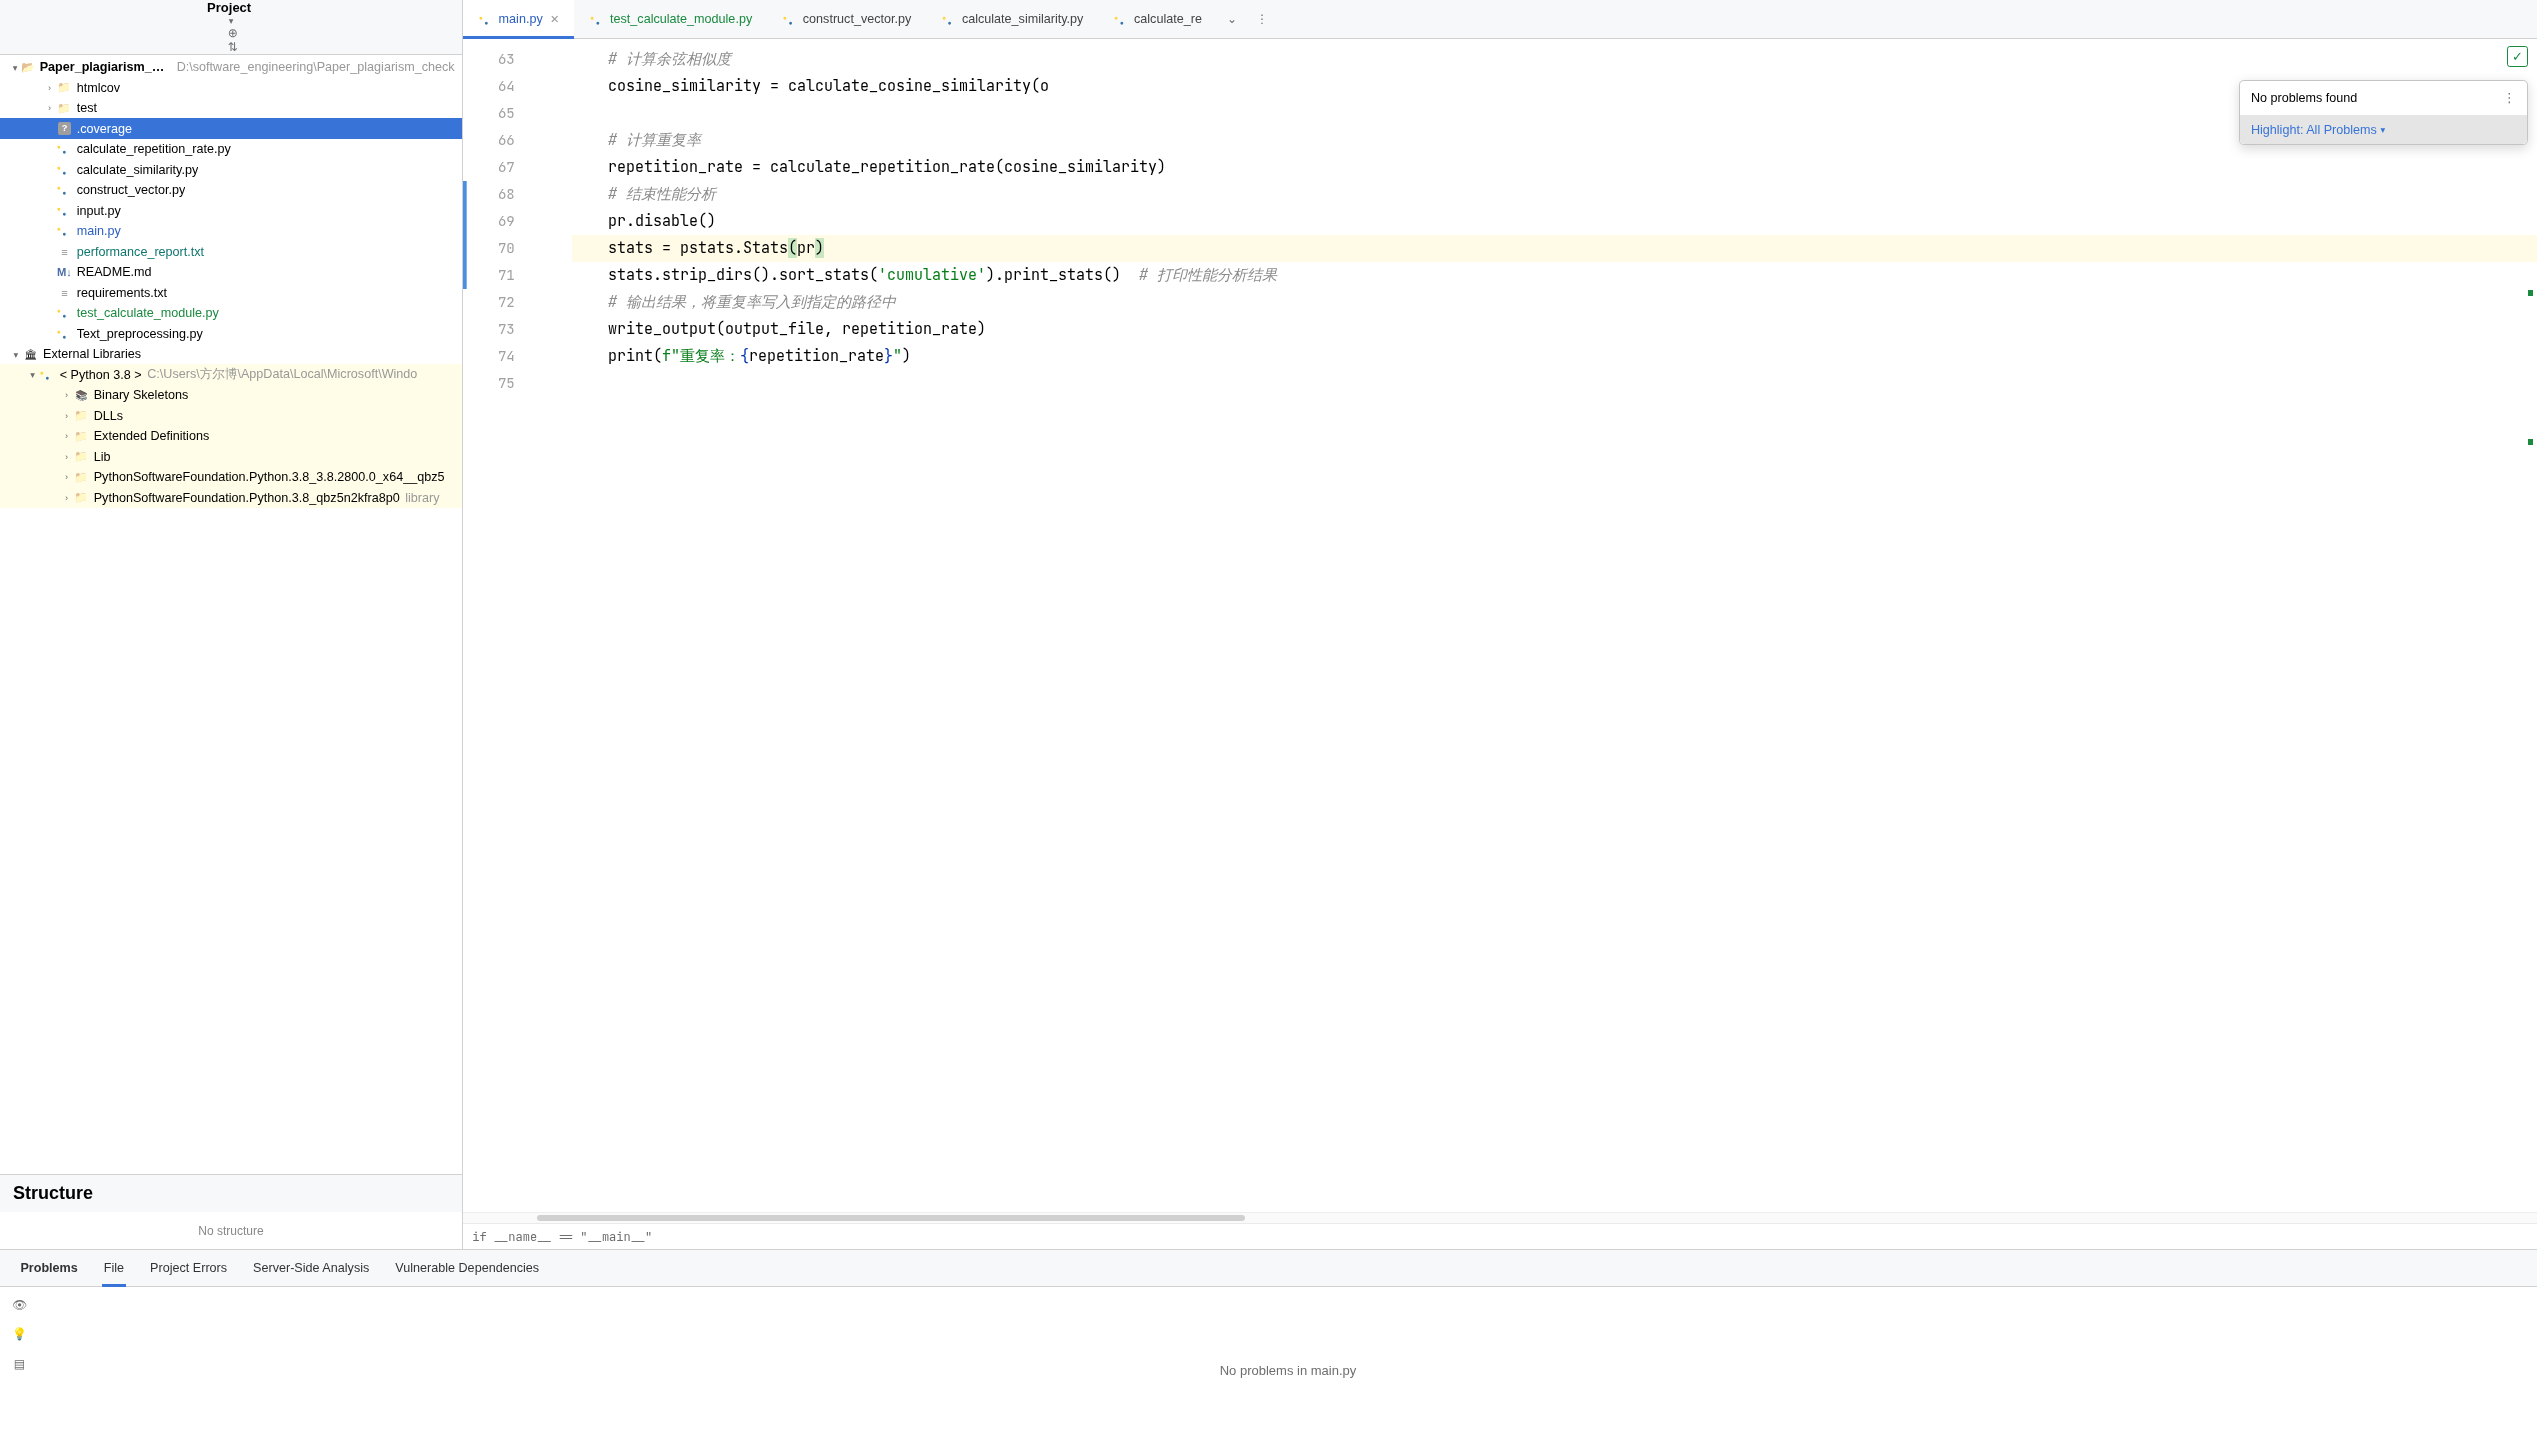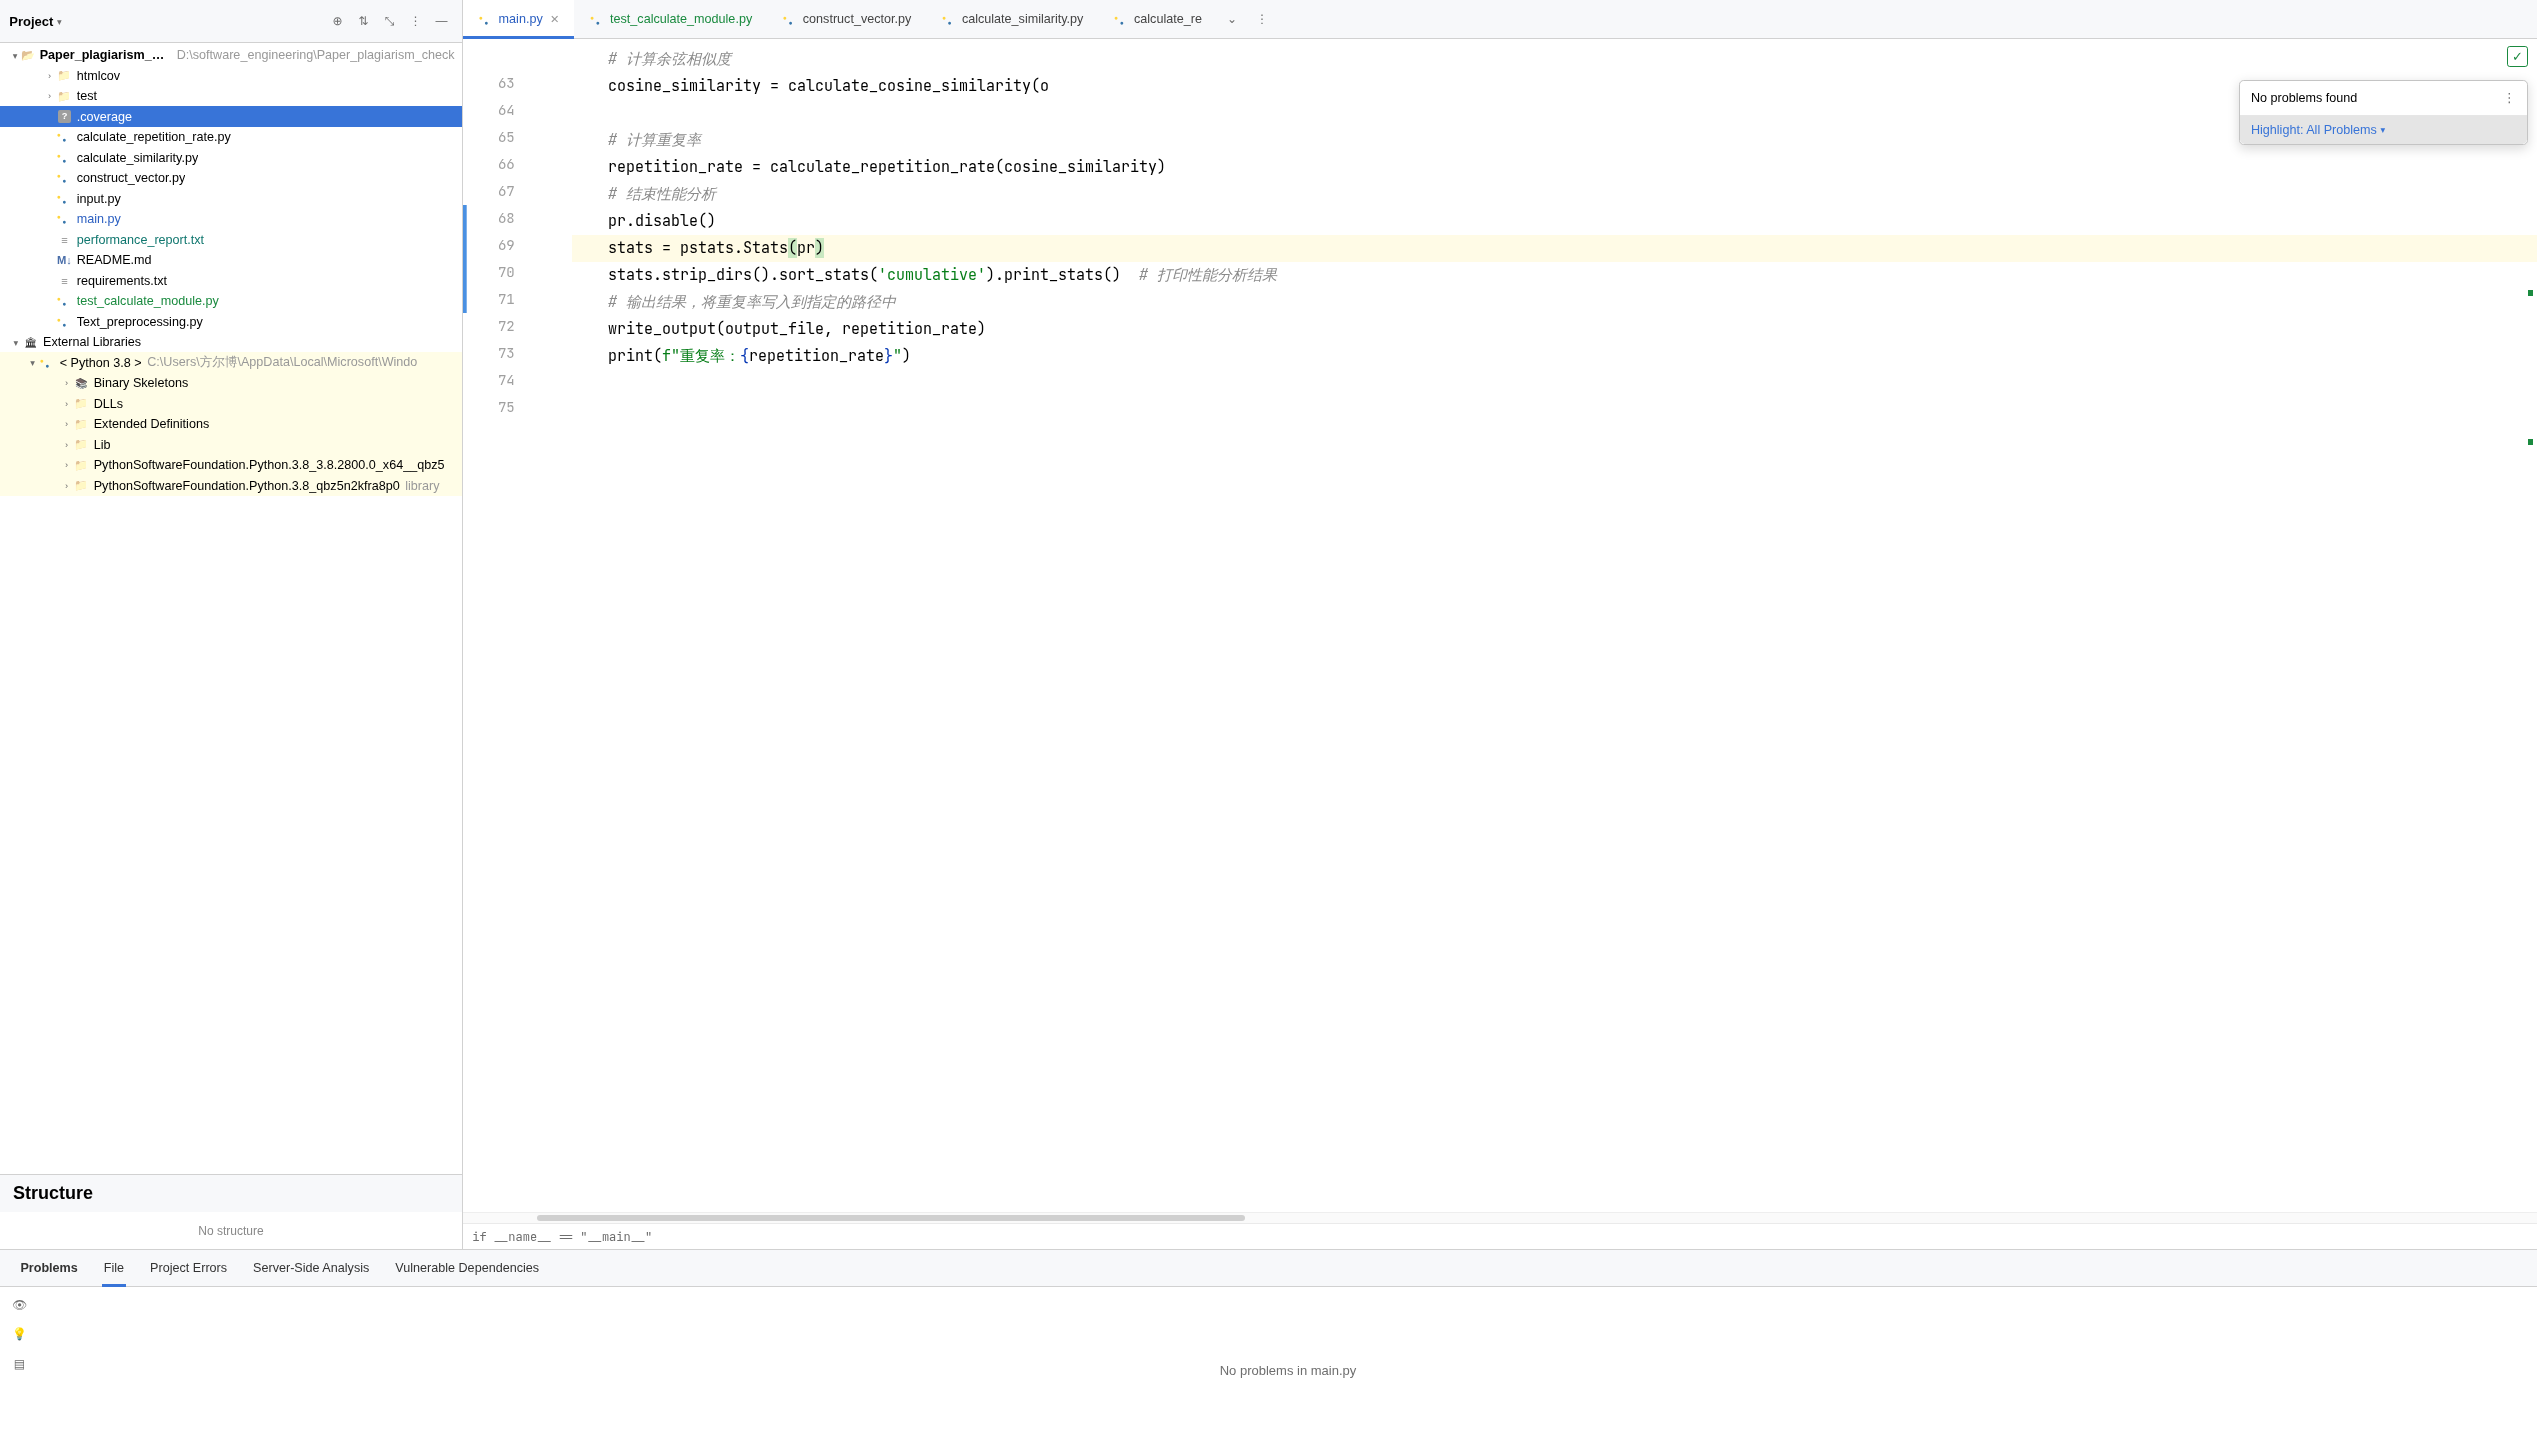--- a/index.html
+++ b/index.html
@@ -2,21 +2,21 @@
 <html style="font-size:15px"><head>
 <meta charset="utf-8">
 <style>
 * { margin: 0; padding: 0; box-sizing: border-box; }
 body { font-family: -apple-system, BlinkMacSystemFont, "Segoe UI", sans-serif; font-size: 12px; color: #000; background: #fff; overflow: hidden; }
 .ide { display: flex; flex-direction: column; height: 100vh; }
 .main-area { display: flex; flex: 1; min-height: 0; }
 
 
 .sidebar { width: 463px; display: flex; flex-direction: column; border-right: 0.9px solid #d1d1d1; background: #f7f8fa; }
-.sidebar-header { display: flex; align-items: center; height: 43px; padding: 0 9.3px; border-bottom: 0.9px solid #d1d1d1; }
+.sidebar-header { display: flex; align-items: center; height: 55px; padding: 0 9.3px; border-bottom: 0.9px solid #d1d1d1; flex-direction: column; }
 .sidebar-title { font-weight: 600; font-size: 13px; margin-right: 3.7px; }
 .chev { font-size: 9.3px; color: #6e6e6e; }
 .sidebar-header .spacer { flex: 1; }
 .sidebar-header .icon-btn { width: 22.3px; height: 22.3px; display: inline-flex; align-items: center; justify-content: center; color: #6e6e6e; margin-left: 3.7px; cursor: pointer; border-radius: 3.7px; }
 
 .tree { flex: 1; overflow: auto; background: #fff; padding: 1.9px 0; position: relative; }
 .tree-row { display: flex; align-items: center; height: 20.5px; padding-right: 7.4px; white-space: nowrap; cursor: default; font-size: 12.6px;}
 .tree-row .arrow { width: 13px; text-align: center; color: #6e6e6e; font-size: 9.3px; }
 .tree-row .arrow.blank { visibility: hidden; }
 .tree-row .ficon { width: 17px; height: 17px; margin-right: 3.7px; display: inline-flex; align-items: center; justify-content: center; font-size: 11.2px; }
@@ -53,21 +53,21 @@
 .tab.active { background: #fff; }
 .tab.active::after { content:""; position:absolute; left:0; right:0; bottom:-0.9px; height:2.8px; background:#3874d8; }
 .tab .ficon { width:15px; height:15px; margin-right:5.6px; position:relative; }
 .tab .close { margin-left:7.4px; color:#999; font-size:11.2px; }
 .tab.green-text { color:#1a8a3f; }
 .tab.blue-text { color:#2b5fc1; }
 .tabs .tab-more { display:flex; align-items:center; justify-content:center; width:30px; color:#6e6e6e; cursor:pointer;}
 .tabs .tab-menu { display:flex; align-items:center; justify-content:center; width:30px; color:#6e6e6e; cursor:pointer;}
 
 .editor-wrap { flex:1; position:relative; min-height:0; display:flex; }
-.gutter { width:74px; border-right: none; padding-top:7.4px; text-align:right; color:#a0a0a0; font-family: "JetBrains Mono", Consolas, monospace; font-size:14px; line-height:27px; background:#fff; user-select:none;margin-top:24px;}
+.gutter { width:74px; border-right: none; padding-top:7.4px; text-align:right; color:#a0a0a0; font-family: "JetBrains Mono", Consolas, monospace; font-size:14px; line-height:27px; background:#fff; user-select:none;}
 .gutter .ln { padding-right: 22.3px; }
 .gutter .ln.blue-strip { box-shadow: inset 3.7px 0 0 #4a90e2; }
 .code { flex:1; padding:7.4px 0 7.4px 35px; font-family:"JetBrains Mono", Consolas, monospace; font-size:15px; line-height:27px; background:#fff; overflow:auto; position:relative;}
 .code .line { white-space: pre; height:27px; }
 .code .comment { color:#8a8a8a; font-style:italic; }
 .code .string { color:#067d17; }
 .code .fstring-brace { color:#0033b3; }
 .code .paren-hl { background:#c9e8c1; }
 .code .line.hl-line { background:#fffbe6; }
 .vline { position:absolute; left:74px; top:0; bottom:0; width:0.9px; background:#e6e6e6; }

